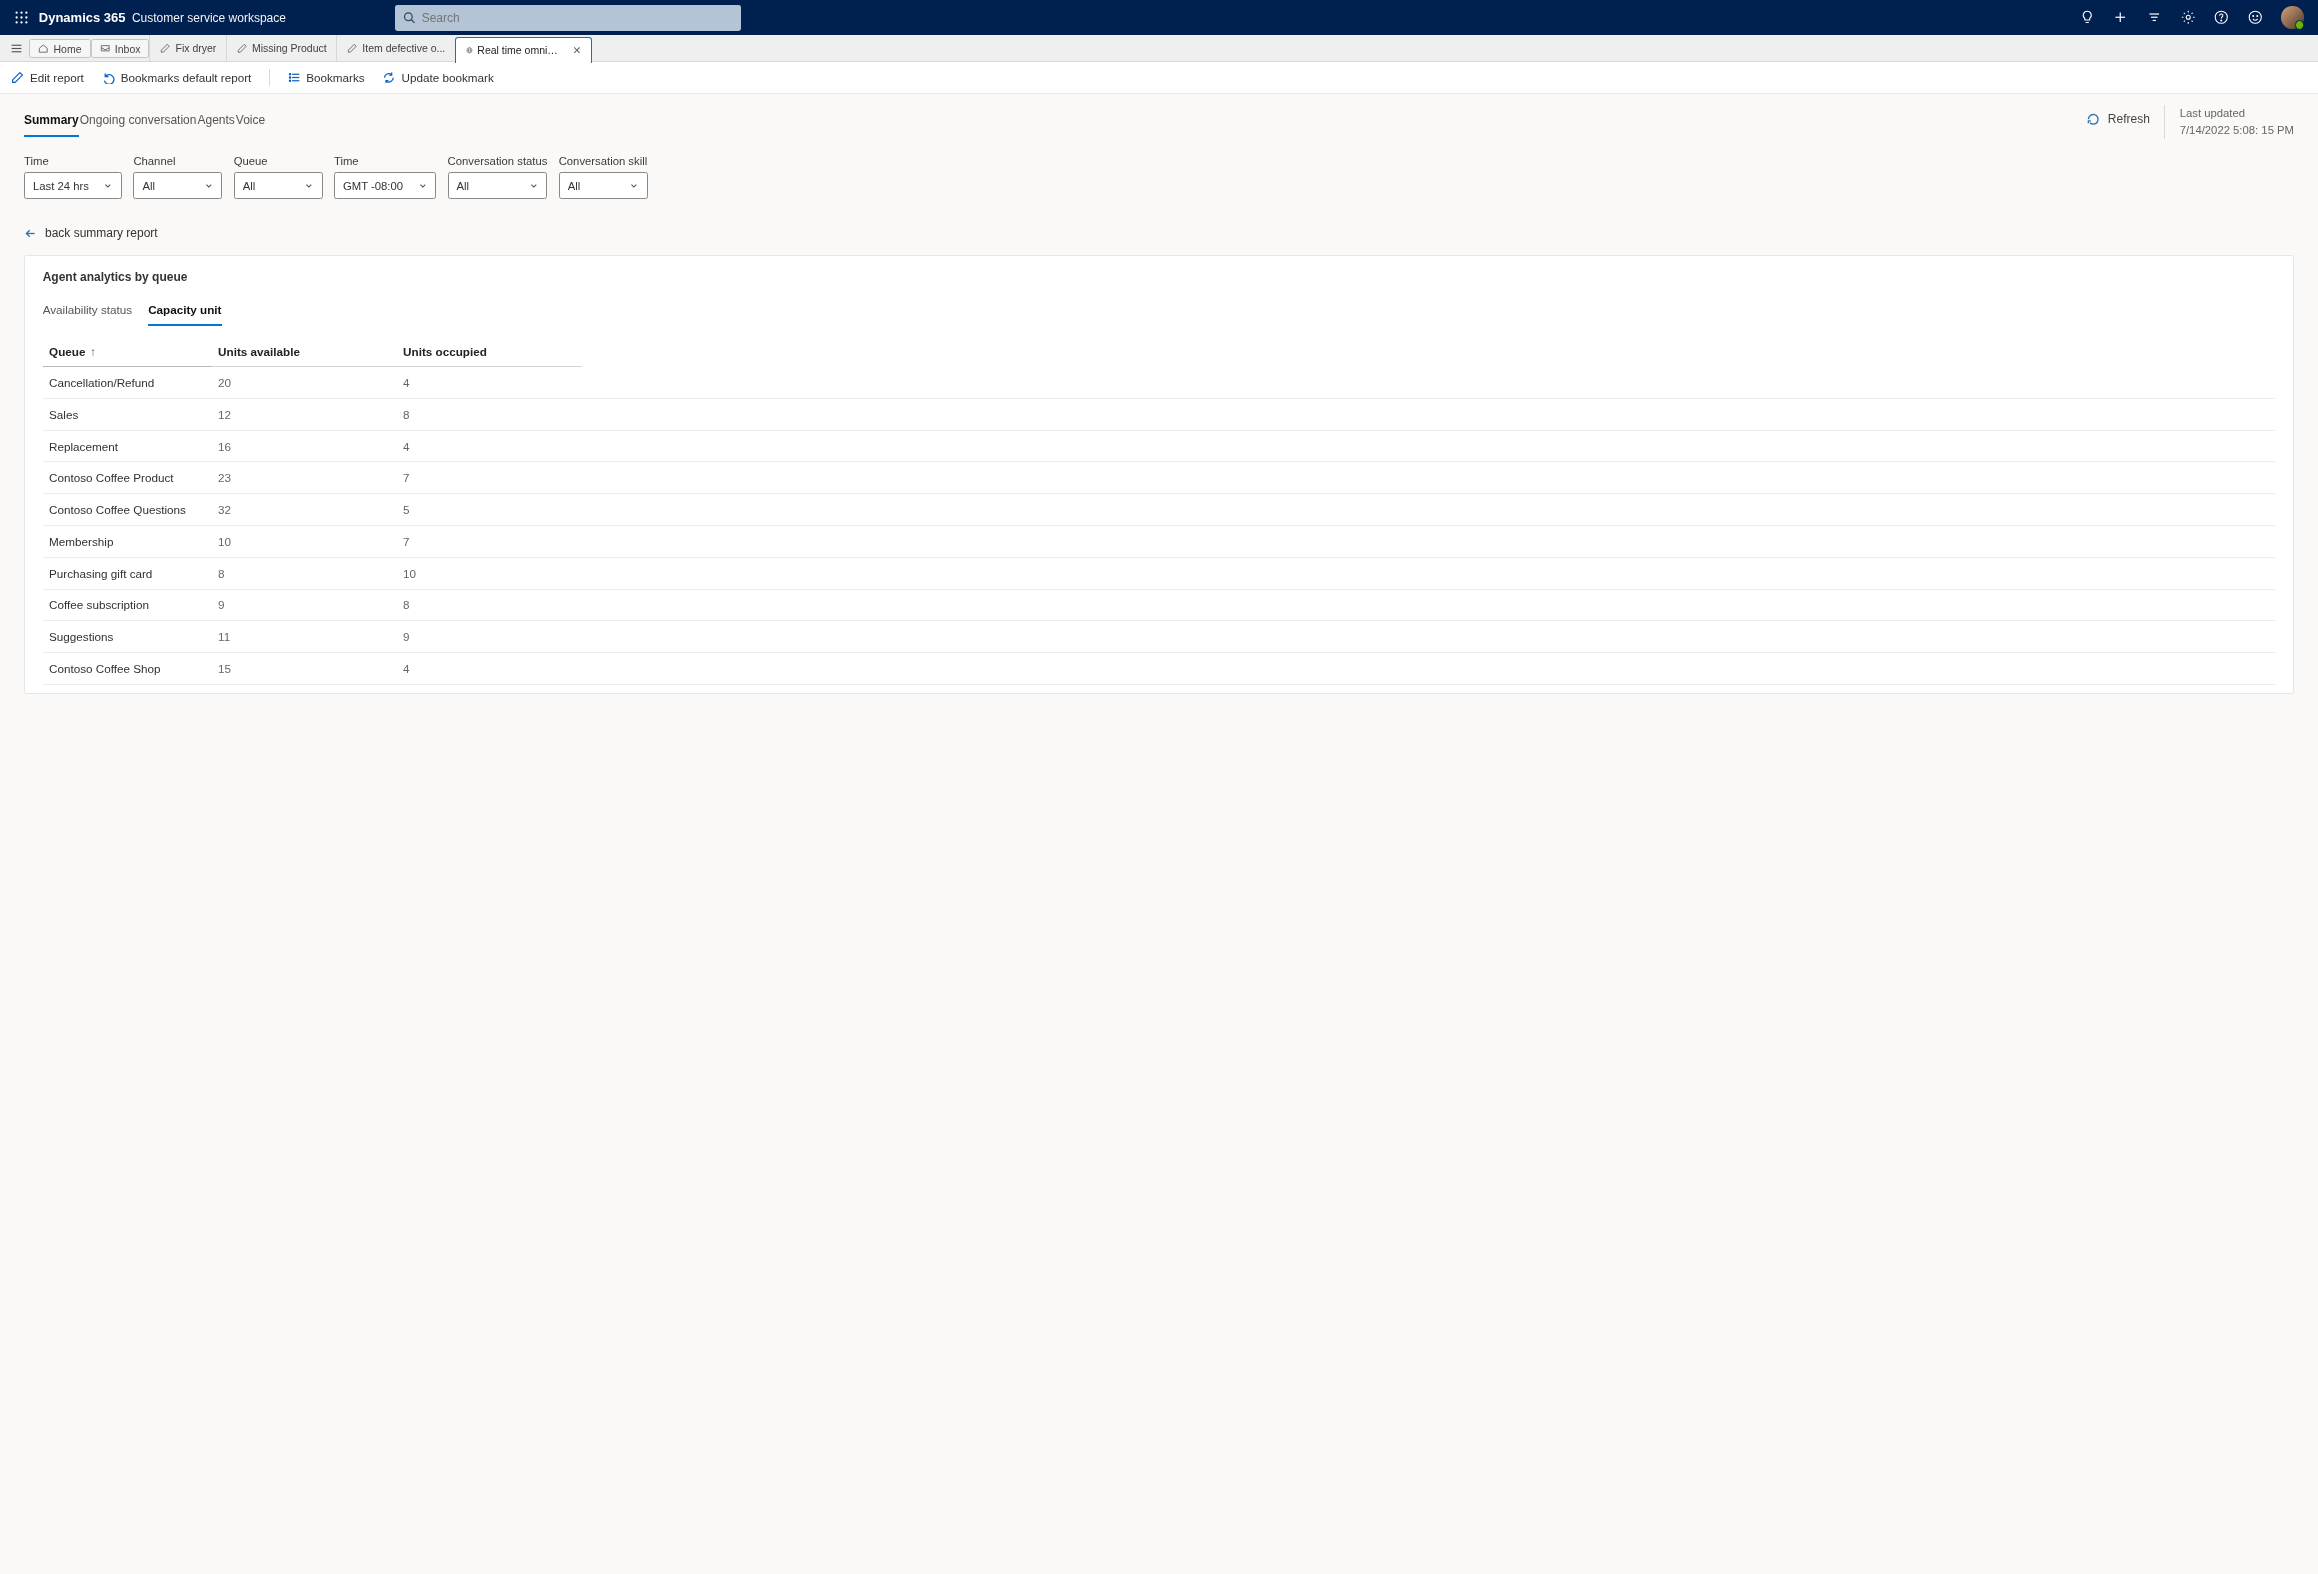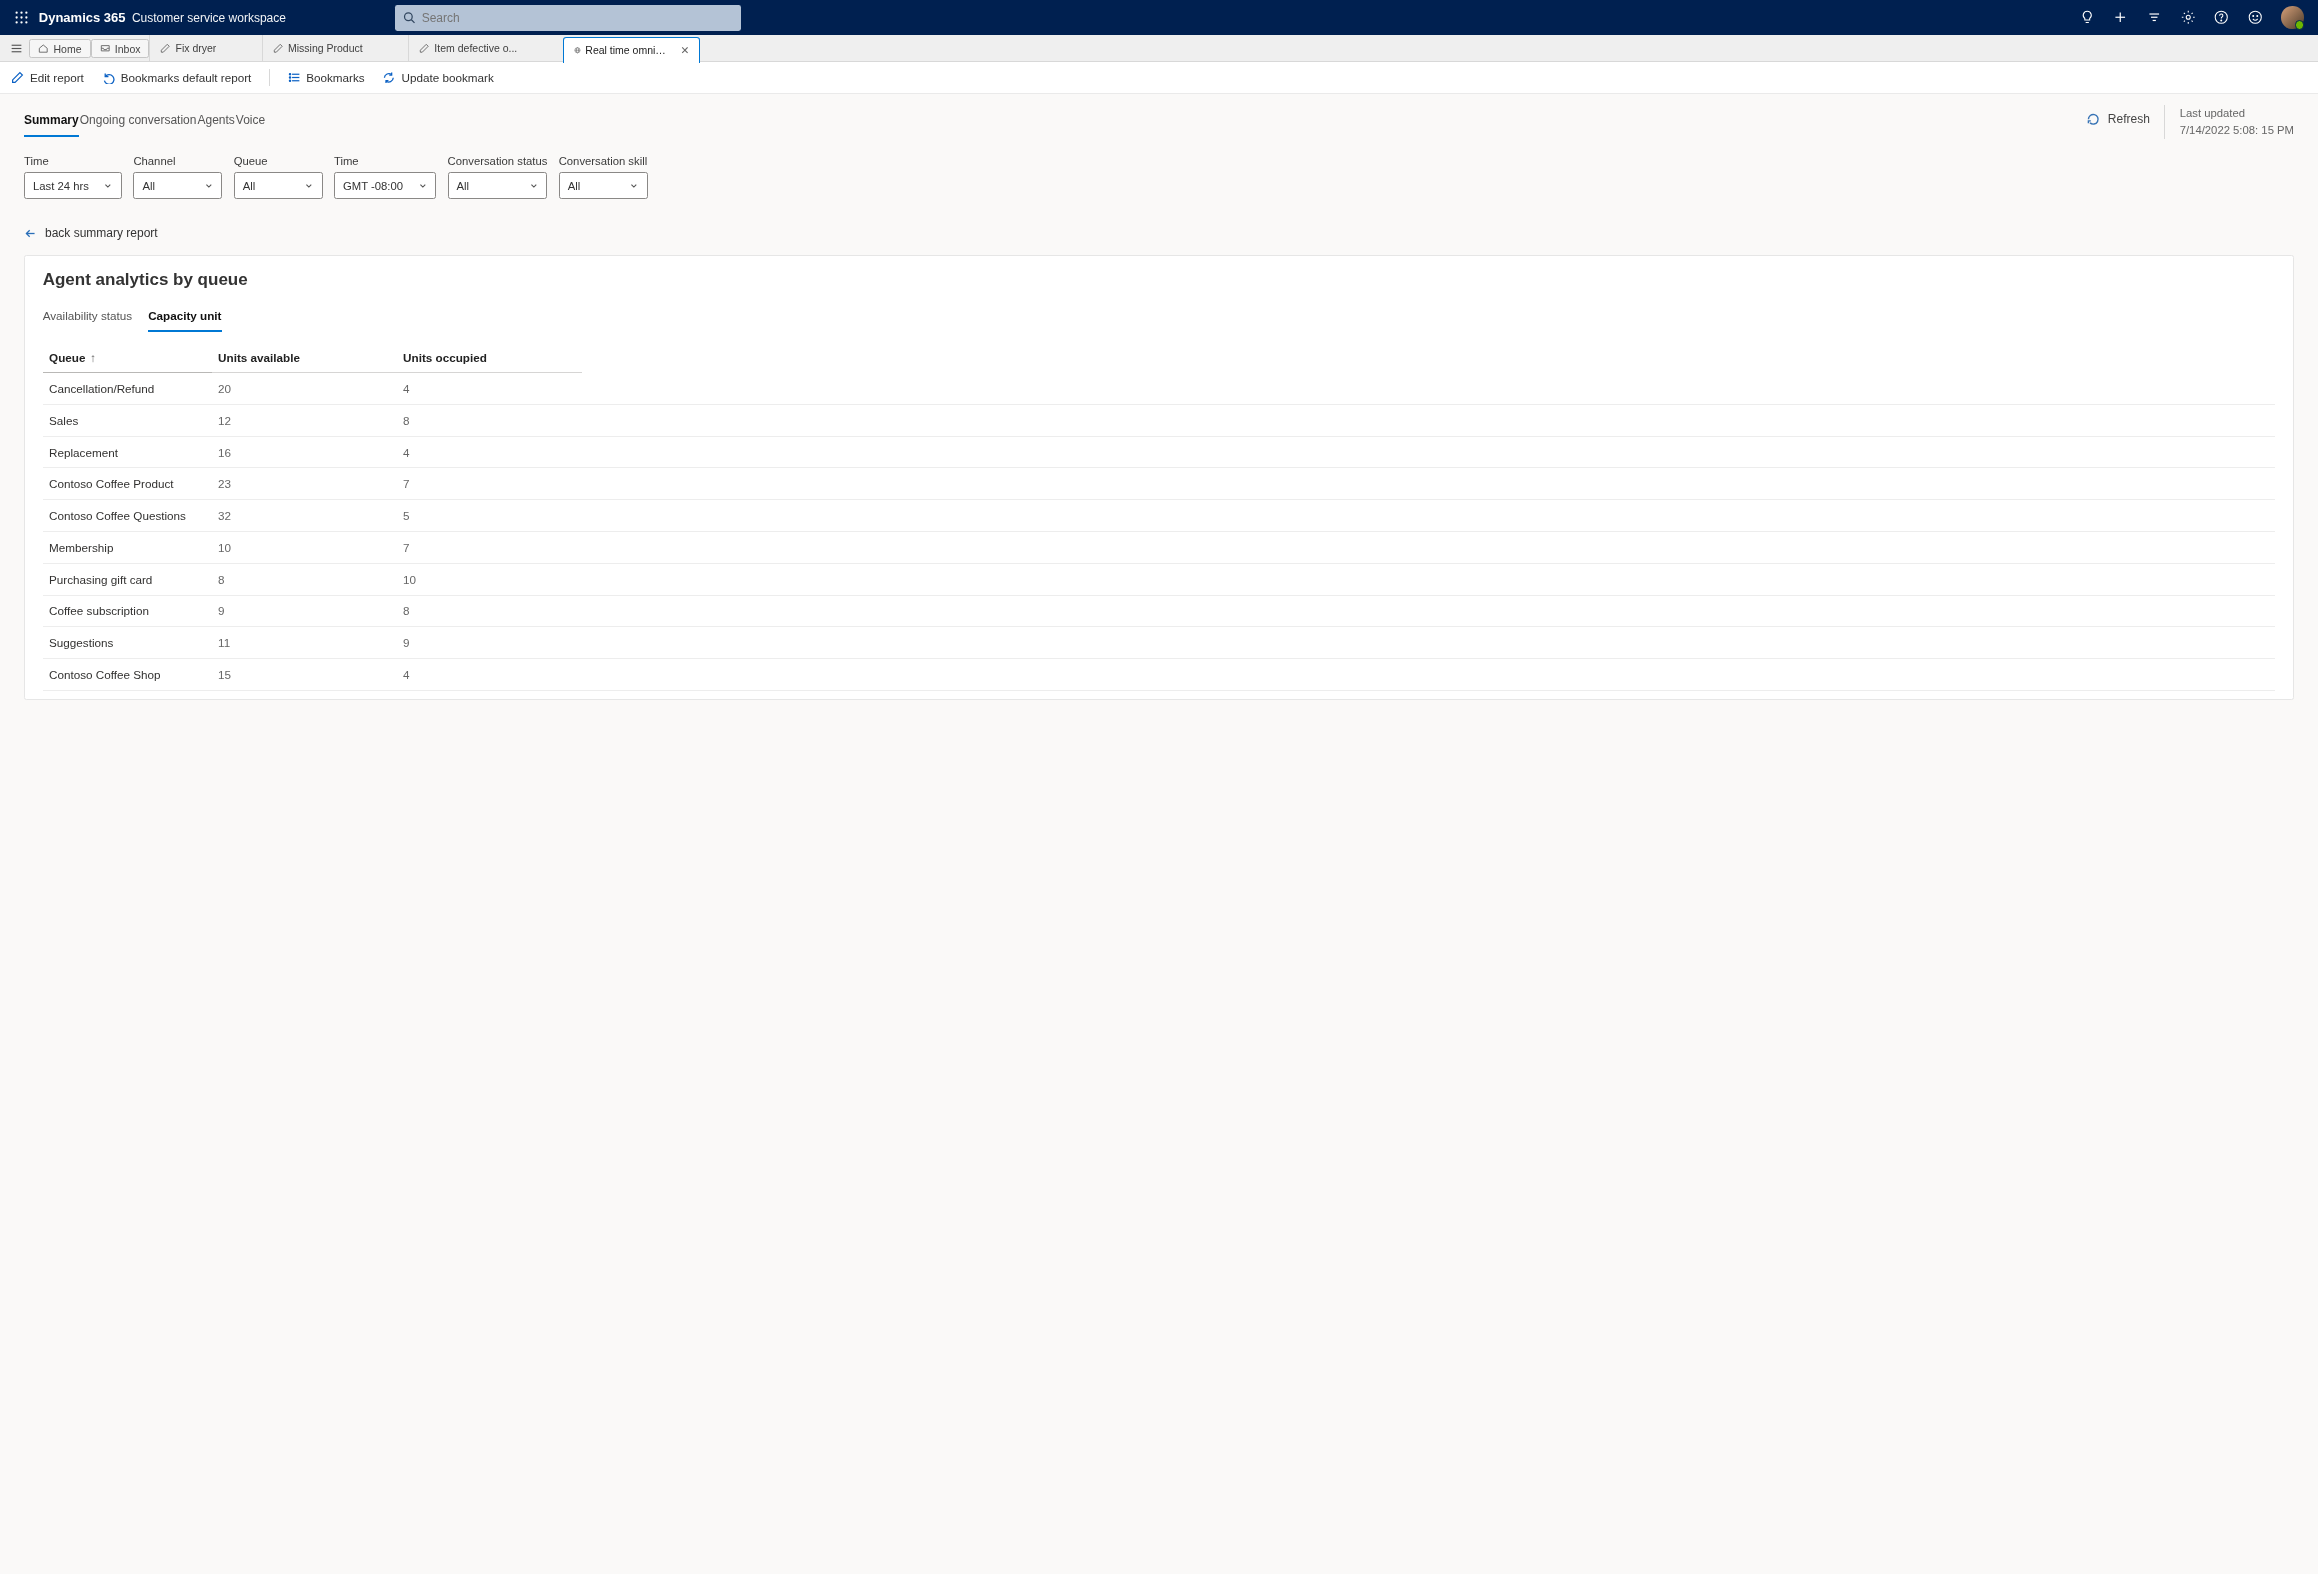--- a/index.html
+++ b/index.html
@@ -95,21 +95,21 @@
     height:27px; min-width:89px; padding:0 8px;
     display:flex; align-items:center; justify-content:space-between; gap:14.5px;
     font-size:11.3px; color:#333; cursor:pointer;
   }
 
   
   .back-link { margin-top:27px; display:flex; align-items:center; gap:8px; color:#333; font-size:12px; cursor:pointer; }
 
   
   .card { background:#fff; border:0.8px solid #e6e6e6; border-radius:2.4px; margin-top:14.5px; padding:14.5px 17.7px 8px; }
-  .card-title { font-weight:600; font-size:17px; color:#333; }
+  .card-title { font-weight:600; font-size:12px; color:#333; }
   .sub-tabs { display:flex; gap:16px; margin-top:14.5px; border-bottom:0.8px solid transparent; }
   .sub-tab { font-size:11.7px; color:#555; padding:4.8px 0 8px; cursor:pointer; }
   .sub-tab.active { color:#111; font-weight:600; border-bottom:2.4px solid #0078d4; }
 
   
   table { border-collapse:collapse; width:100%; margin-top:9.7px; }
   th { text-align:left; font-weight:600; font-size:11.7px; color:#222; padding:8px 6.4px; white-space:nowrap; }
   th.queue-head { border-bottom:1.6px solid #b9b8b6; width:169px; }
   th.units-head { border-bottom:0.8px solid #d6d5d4; width:185px; }
   th .sort { margin-left:4.8px; color:#666; }
@@ -204,21 +204,21 @@
       </svg>
     <span>Home</span>
   </div>
   <div class="pill">
     <svg width="10.5" height="10.5" viewBox="0 0 16 16" fill="none" stroke="#666" stroke-width="1.4">
         <path d="M2 4h12v8H2z"></path>
         <path d="M2 8h3l1 2h4l1-2h3"></path>
       </svg>
     <span>Inbox</span>
   </div>
-  <div id="dyn-tabs" style="display:flex; align-items:stretch;gap:36px;">
+  <div id="dyn-tabs" style="display:flex; align-items:stretch;">
       <div class="tab">
         <svg width="10.5" height="10.5" viewBox="0 0 16 16" fill="none" stroke="#666" stroke-width="1.4">
           <path d="M11 2l3 3-9 9H2v-3z"></path>
         </svg>
         <span class="lbl">Fix dryer</span>
       </div>
       <div class="tab">
         <svg width="10.5" height="10.5" viewBox="0 0 16 16" fill="none" stroke="#666" stroke-width="1.4">
           <path d="M11 2l3 3-9 9H2v-3z"></path>
         </svg>

